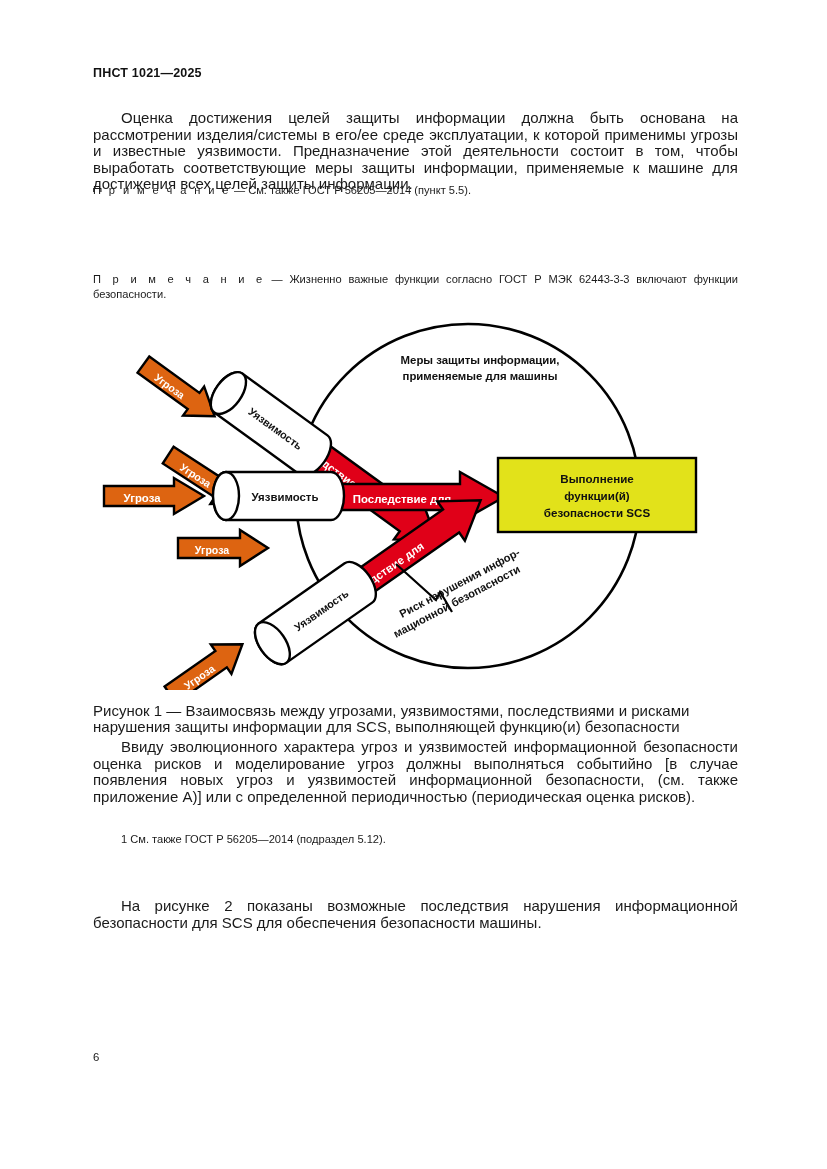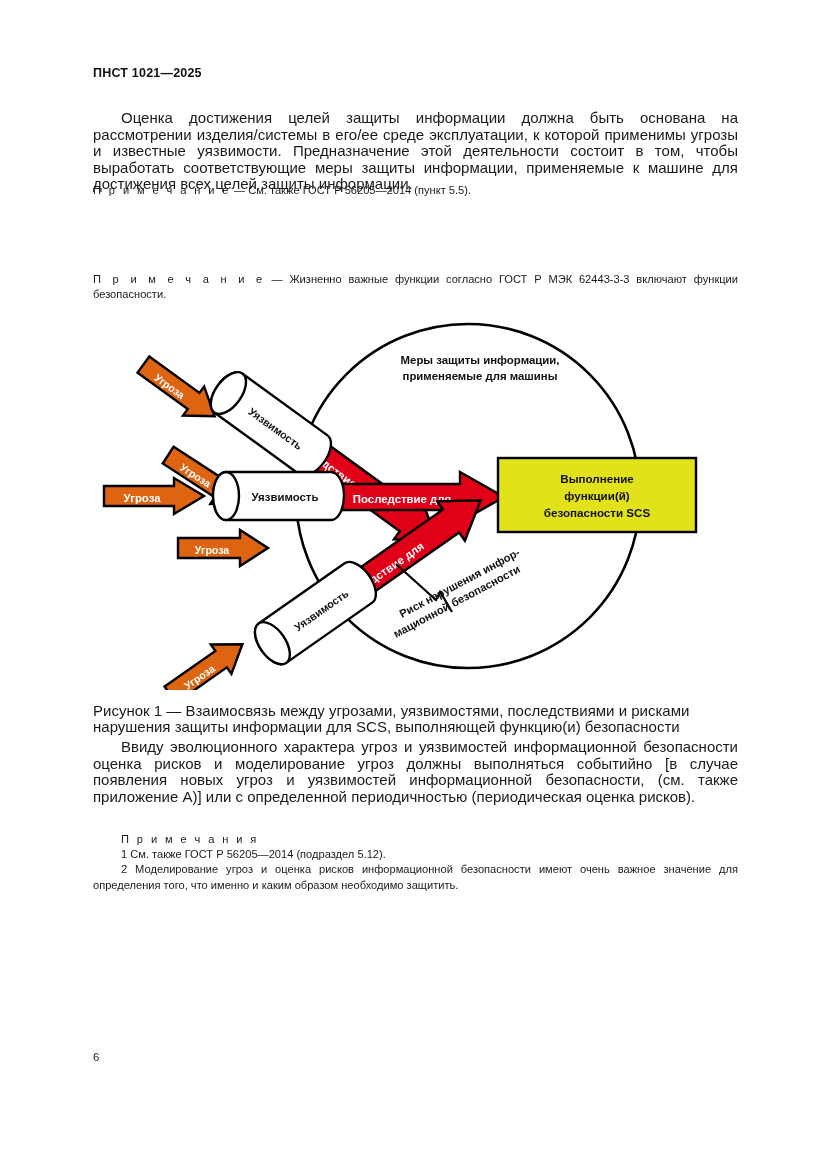--- a/index.html
+++ b/index.html
@@ -211,20 +211,21 @@
   <div class="fig-caption">
     <span>Рисунок 1 — Взаимосвязь между угрозами, уязвимостями, последствиями и рисками нарушения защиты</span>
     <span>информации для SCS, выполняющей функцию(и) безопасности</span>
   </div>
 
   <div class="body-block" style="top:739px;">
     <p class="indent">Ввиду эволюционного характера угроз и уязвимостей информационной безопасности оценка рисков и моделирование угроз должны выполняться событийно [в случае появления новых угроз и уязвимостей информационной безопасности, (см. также приложение А)] или с определенной периодичностью (периодическая оценка рисков).</p>
   </div>
 
   <div class="note" style="top:832px;">
-    <p class="notes-head">П р и м е ч а н и я</p>
     <p class="note-item">1 См. также ГОСТ Р 56205—2014 (подраздел 5.12).</p>
-    <p class="note-item">2 Моделирование угроз и оценка рисков информационной безопасности имеют очень важное значение для определения того, что именно и каким образом необходимо защитить.</p>
-  </div>
-
+  </div>
+
+  <div class="body-block" style="top:898px;">
+    <p class="indent">На рисунке 2 показаны возможные последствия нарушения информационной безопасности для SCS для обеспечения безопасности машины.</p>
+  </div>
 
   <div class="page-number">6</div>
 </div>
 
 </body></html>

